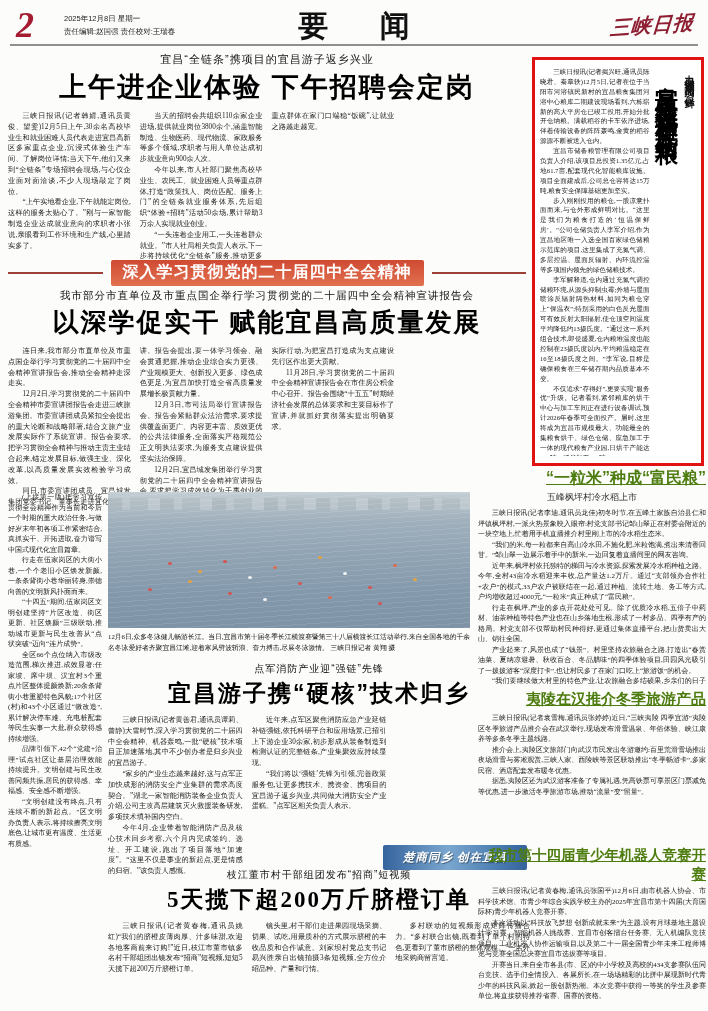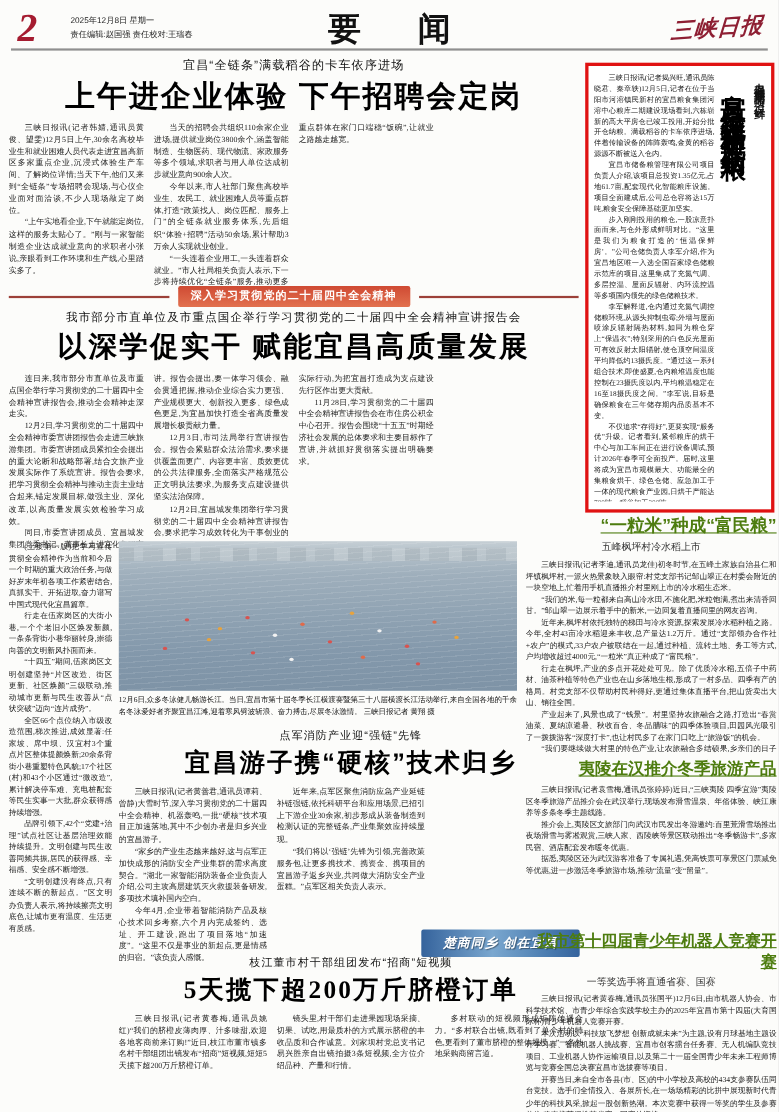--- a/index.html
+++ b/index.html
@@ -36,21 +36,21 @@
   .grain-body p{margin:0;text-indent:2em;}
   .grain-headline{writing-mode:vertical-rl;font-size:23px;font-weight:900;letter-spacing:4px;
                   line-height:1.02;margin-left:5px;color:#000;
                   font-family:"Liberation Sans","DejaVu Sans",sans-serif;}
   .grain-kicker{writing-mode:vertical-rl;font-size:10px;font-weight:700;letter-spacing:2px;
                 margin-left:4px;color:#111;font-family:"Liberation Sans","DejaVu Sans",sans-serif;}
   
   .study{position:absolute;left:8px;top:260px;width:518px;}
   .banner-row{display:flex;align-items:center;margin-bottom:3px;}
   .banner-line{flex:1;height:2px;background:#9c4038;}
-  .banner-pill{margin:0 8px;padding:2px 12px 3px;color:#fff;font-size:10px;font-weight:700;letter-spacing:1px;
+  .banner-pill{margin:0 8px;padding:2px 12px 3px;color:#fff;font-size:16px;font-weight:700;letter-spacing:1px;
                background:linear-gradient(180deg,#cf4a33,#e2714f);border-radius:2px;
                font-family:"Liberation Sans","DejaVu Sans",sans-serif;}
   .study .kicker{font-size:10.5px;}
   .study .headline-xl{font-size:26px;}
   .study .body-text{height:166px;margin-top:3px;}
   
   .left-col{position:absolute;left:8px;top:492px;width:94px;height:512px;font-size:7px;
             line-height:1.5;text-align:justify;overflow:hidden;}
   .left-col p{margin:0;text-indent:2em;}
   
@@ -102,21 +102,21 @@
   <div class="pagenum">2</div>
   <div class="dateblock">
     <div>2025年12月8日 星期一</div>
     <div>责任编辑:赵国强 责任校对:王瑞春</div>
   </div>
   <div class="section-title">要 闻</div>
   <div class="masthead">三峡日报</div>
   <div class="hdr-rule"></div>
 
   <div class="top-story">
-    <div class="kicker">宜昌“全链条”满载稻谷的卡车依序进场</div>
+    <div class="kicker">宜昌“全链条”携项目的宜昌游子返乡兴业</div>
     <div class="headline-xl">上午进企业体验 下午招聘会定岗</div>
     <div class="body-text cols-4">
         <p>三峡日报讯(记者韩婧,通讯员黄俊、望雯)12月5日上午,30余名高校毕业生和就业困难人员代表走进宜昌高新区多家重点企业,沉浸式体验生产车间、了解岗位详情;当天下午,他们又来到“全链条”专场招聘会现场,与心仪企业面对面洽谈,不少人现场敲定了岗位。</p>
         <p>“上午实地看企业,下午就能定岗位,这样的服务太贴心了。”刚与一家智能制造企业达成就业意向的求职者小张说,亲眼看到工作环境和生产线,心里踏实多了。</p>
         <p>当天的招聘会共组织110余家企业进场,提供就业岗位3800余个,涵盖智能制造、生物医药、现代物流、家政服务等多个领域,求职者与用人单位达成初步就业意向900余人次。</p>
         <p>今年以来,市人社部门聚焦高校毕业生、农民工、就业困难人员等重点群体,打造“政策找人、岗位匹配、服务上门”的全链条就业服务体系,先后组织“体验+招聘”活动50余场,累计帮助3万余人实现就业创业。</p>
         <p>“一头连着企业用工,一头连着群众就业。”市人社局相关负责人表示,下一步将持续优化“全链条”服务,推动更多重点群体在家门口端稳“饭碗”,让就业之路越走越宽。</p>
       </div>
   </div>
 
@@ -209,21 +209,20 @@
     <div class="headline-md">夷陵在汉推介冬季旅游产品</div>
     <div class="body-text">
         <p>三峡日报讯(记者袁雪梅,通讯员张婷婷)近日,“三峡夷陵 四季宜游”夷陵区冬季旅游产品推介会在武汉举行,现场发布滑雪温泉、年俗体验、峡江康养等多条冬季主题线路。</p>
         <p>推介会上,夷陵区文旅部门向武汉市民发出冬游邀约:百里荒滑雪场推出夜场滑雪与雾凇观赏,三峡人家、西陵峡等景区联动推出“冬季畅游卡”,多家民宿、酒店配套发布暖冬优惠。</p>
         <p>据悉,夷陵区还为武汉游客准备了专属礼遇,凭高铁票可享景区门票减免等优惠,进一步激活冬季旅游市场,推动“流量”变“留量”。</p>
       </div>
   </div>
 
   <div class="robot">
     <div class="headline-md">我市第十四届青少年机器人竞赛开赛</div>
-    <div class="subhead">一等奖选手将直通省赛、国赛</div>
     <div class="body-text">
         <p>三峡日报讯(记者黄春梅,通讯员张国平)12月6日,由市机器人协会、市科学技术馆、市青少年综合实践学校主办的2025年宜昌市第十四届(大育国际杯)青少年机器人竞赛开赛。</p>
         <p>本次活动以“科技放飞梦想 创新成就未来”为主题,设有月球基地主题设计学习赛、智能机器人挑战赛、宜昌市创客擂台任务赛、无人机编队竞技项目、工业机器人协作运输项目,以及第二十一届全国青少年未来工程师博览与竞赛全国总决赛宜昌市选拔赛等项目。</p>
         <p>开赛当日,来自全市各县(市、区)的中小学校及高校的434支参赛队伍同台竞技。选手们全情投入、各展所长,在一场场精彩的比拼中展现新时代青少年的科技风采,掀起一股创新热潮。本次竞赛中获得一等奖的学生及参赛单位,将直接获得推荐省赛、国赛的资格。</p>
       </div>
   </div>
 
 </div>
 
 </body></html>

